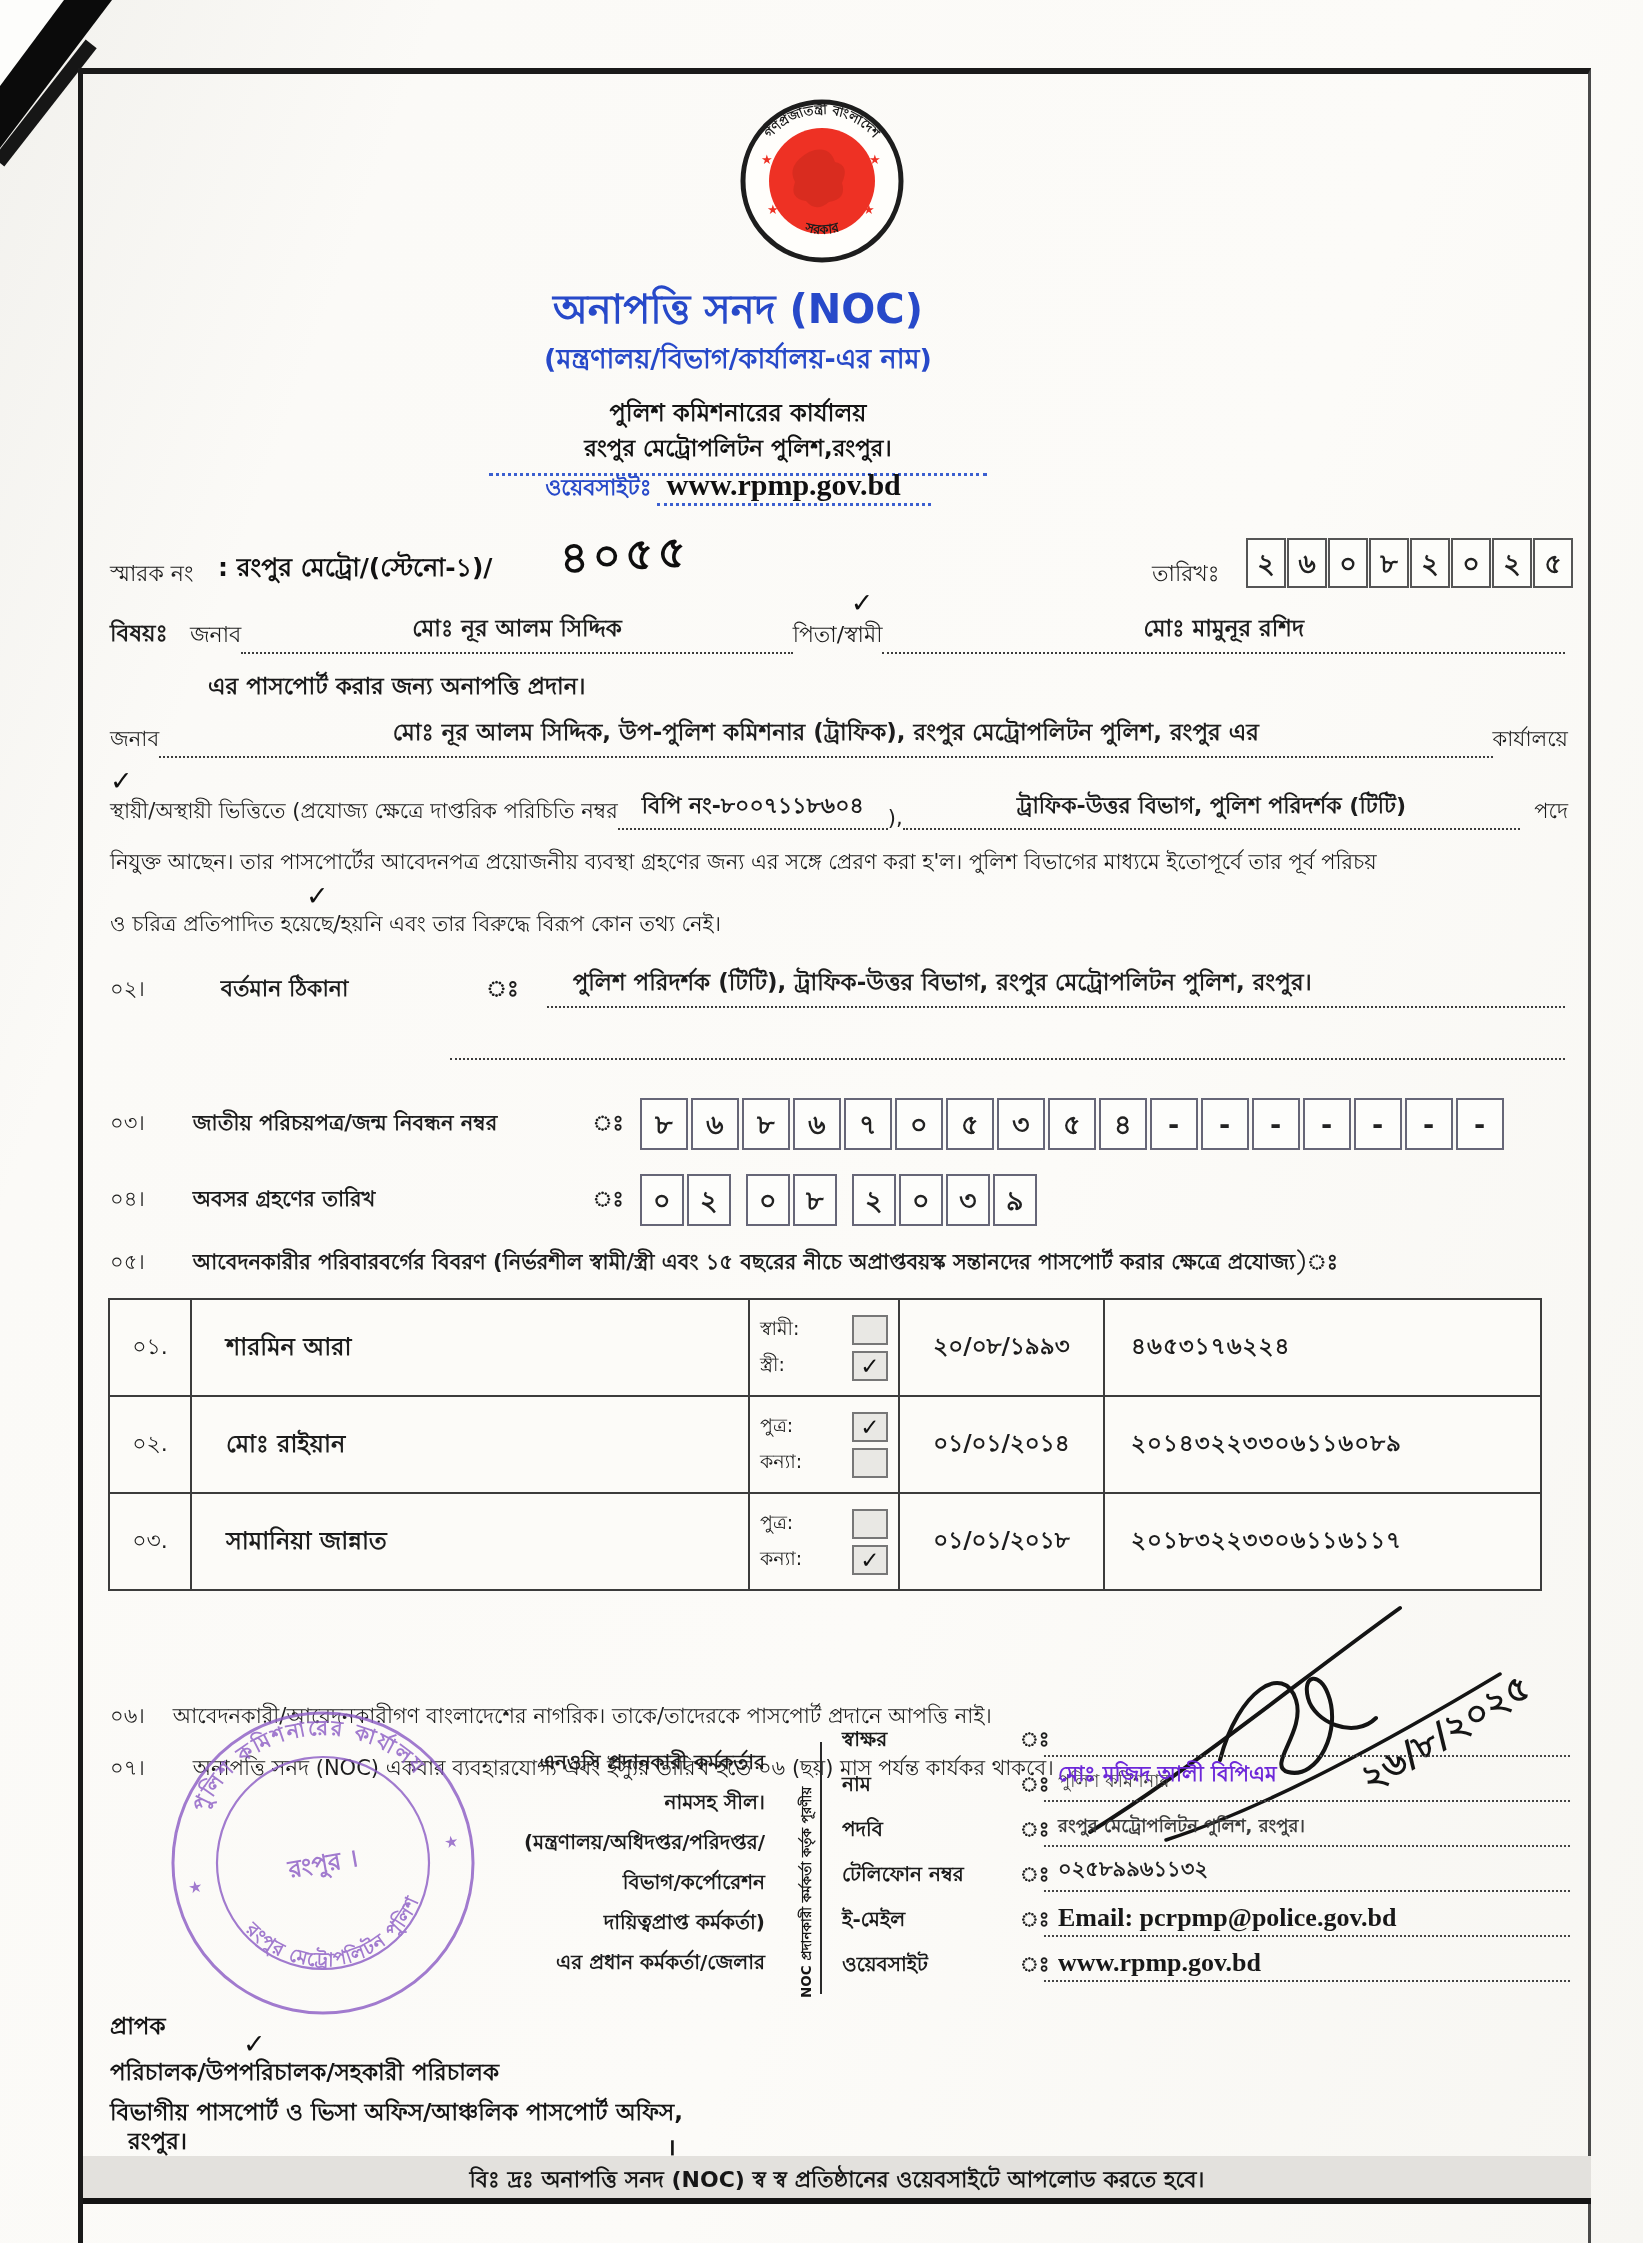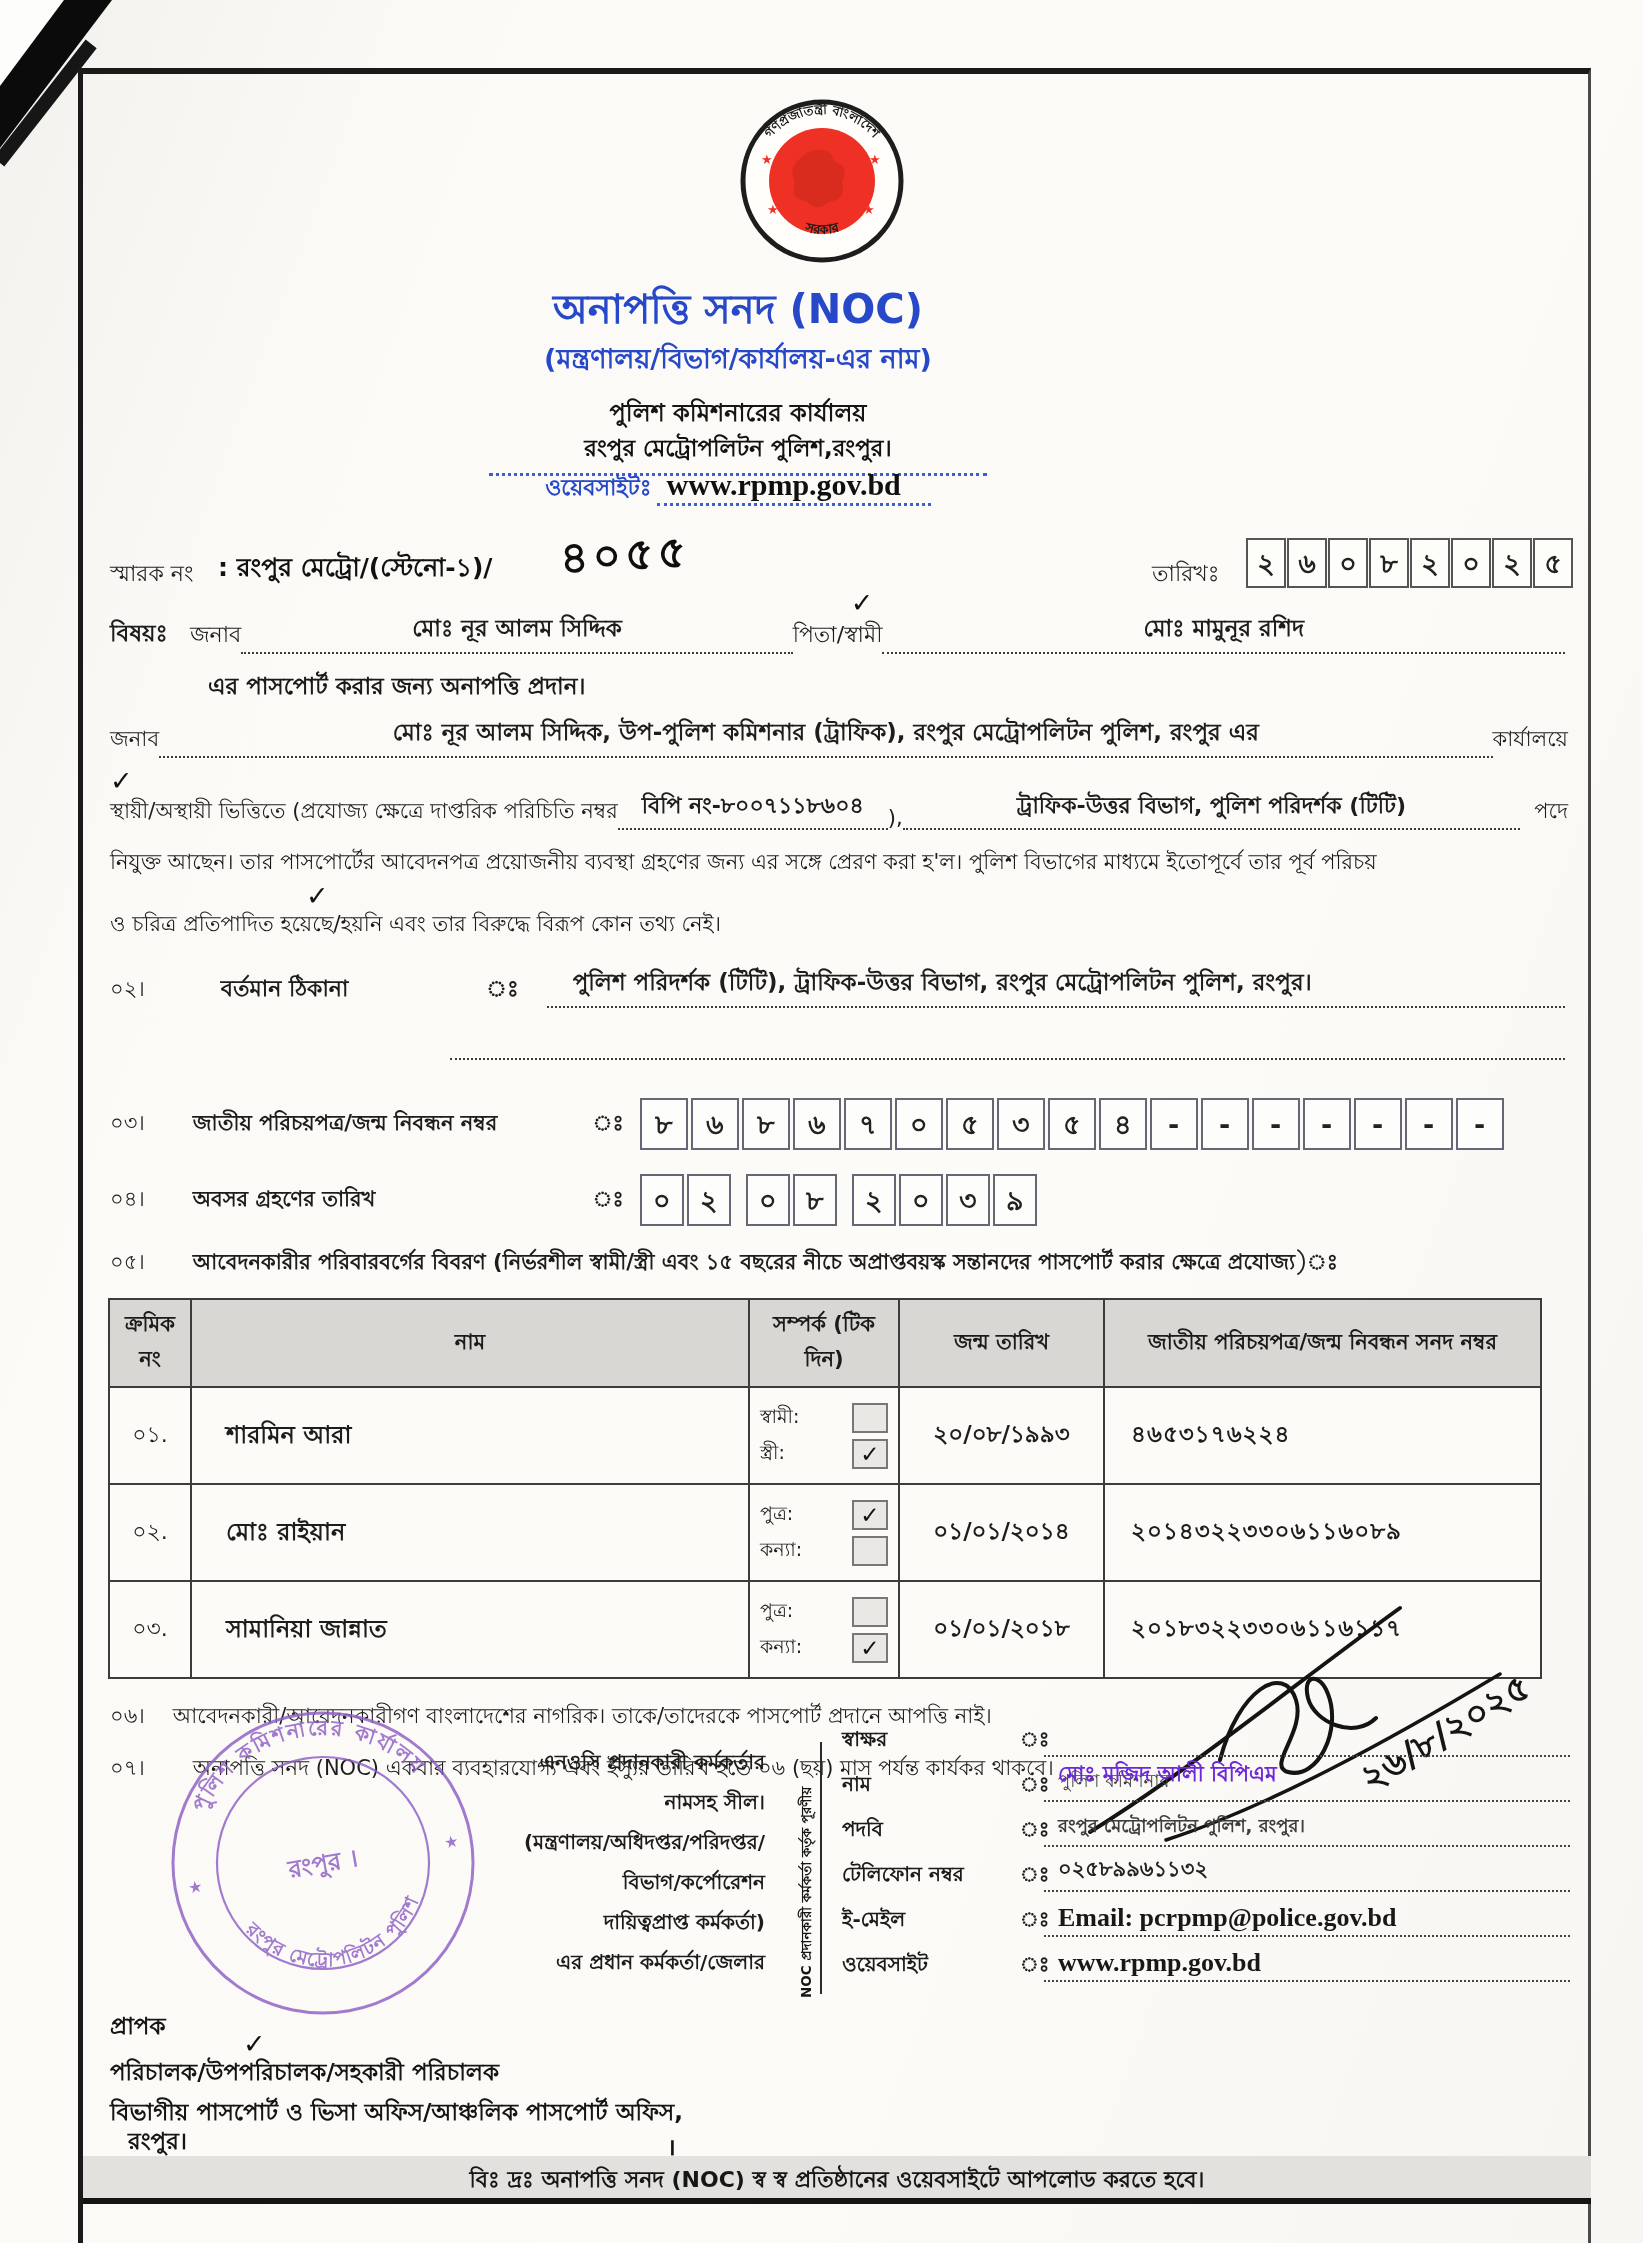--- a/index.html
+++ b/index.html
@@ -215,27 +215,20 @@
 
 <table class="family abs" style="left:108px; top:1298px;">
   <colgroup>
       <col style="width:82px">
       <col style="width:558px">
       <col style="width:150px">
       <col style="width:205px">
       <col style="width:437px">
     </colgroup>
   <tbody>
-      <tr style="height:88px;">
-    <th>ক্রমিক নং</th>
-    <th>নাম</th>
-    <th>সম্পর্ক (টিক দিন)</th>
-    <th>জন্ম তারিখ</th>
-    <th>জাতীয় পরিচয়পত্র/জন্ম নিবন্ধন সনদ নম্বর</th>
-  </tr>
   <tr style="height:97px;">
     <td class="c-sl">০১.</td>
     <td class="c-name">শারমিন আরা</td>
     <td class="c-rel">
       <div class="rel-line">
             <span>স্বামী:</span>
             <span class="cb"></span>
           </div>
       <div class="rel-line">
             <span>স্ত্রী:</span>

